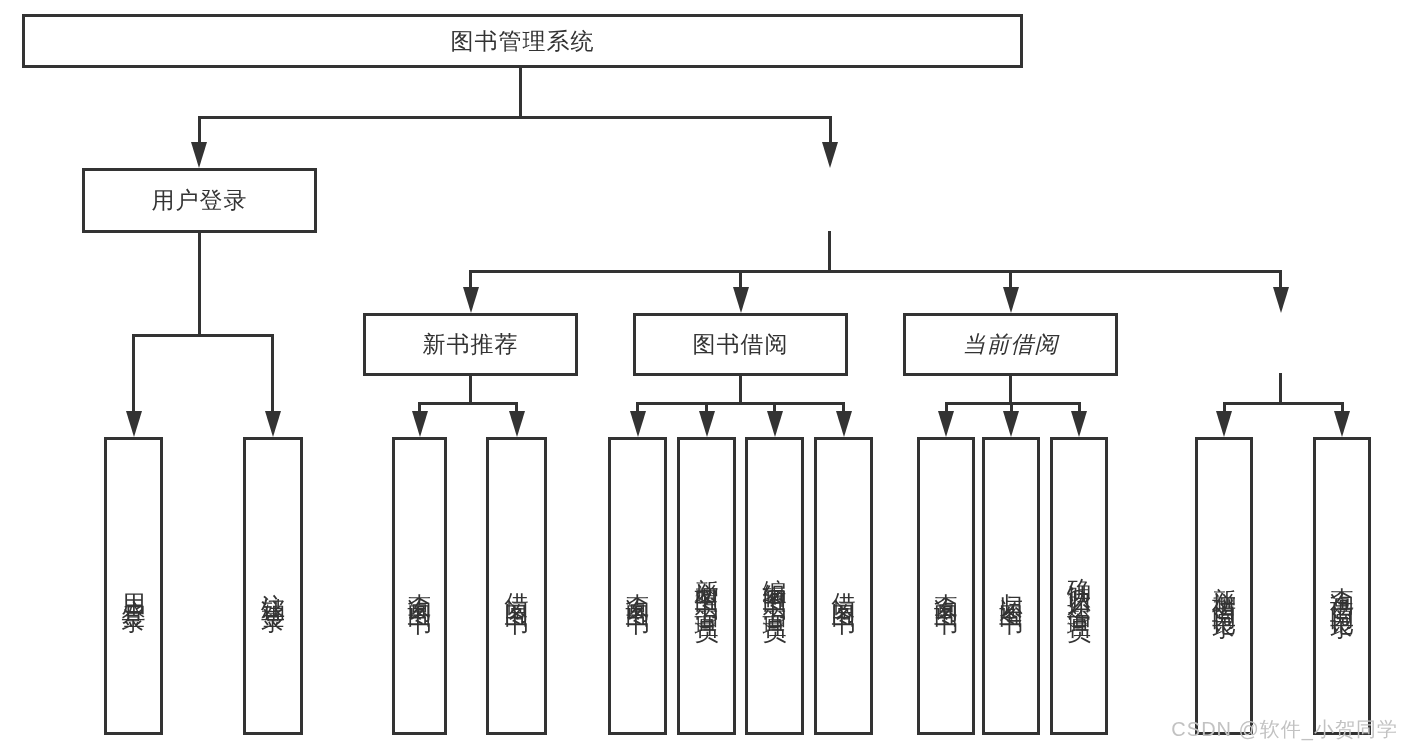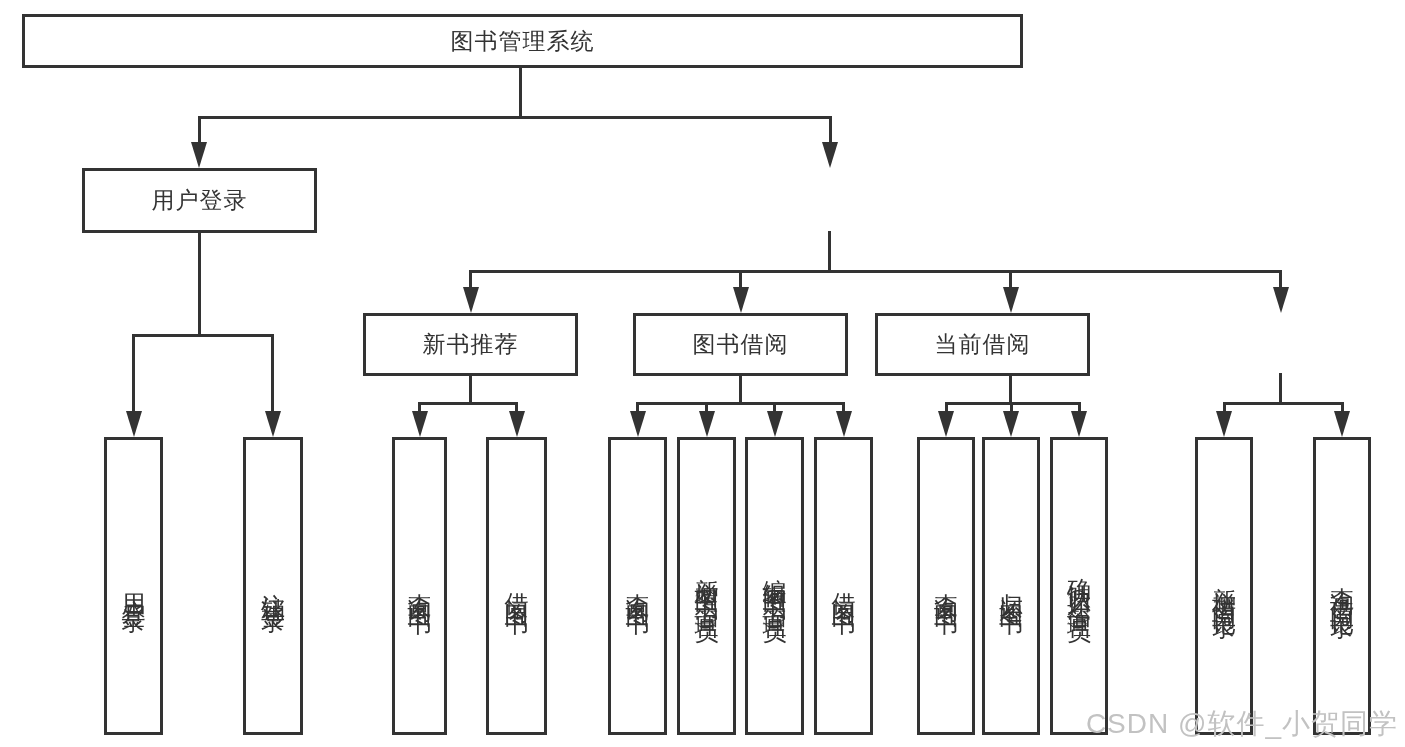--- a/index.html
+++ b/index.html
@@ -47,21 +47,21 @@
     height: 0;
     border-left: 8px solid transparent;
     border-right: 8px solid transparent;
     border-top: 26px solid #333333;
   }
   .watermark {
     position: absolute;
     right: 7px;
     bottom: 4px;
     color: #c2c2c2;
-    font-size: 28px;
+    font-size: 20px;
     letter-spacing: 1px;
     white-space: nowrap;
   }
 </style>
 </head>
 <body>
 
 <div id="stage">
 
   <div class="box" style="left:22px; top:14px; width:1001px; height:54px;">图书管理系统</div>
@@ -88,21 +88,21 @@
   <div class="vline" style="left:739px; top:271px; height:18px;"></div>
   <div class="vline" style="left:1009px; top:271px; height:18px;"></div>
   <div class="vline" style="left:1279px; top:271px; height:18px;"></div>
   <div class="arrow-down" style="left:462.5px; top:287px;"></div>
   <div class="arrow-down" style="left:732.5px; top:287px;"></div>
   <div class="arrow-down" style="left:1002.5px; top:287px;"></div>
   <div class="arrow-down" style="left:1272.5px; top:287px;"></div>
 
   <div class="box" style="left:363px; top:313px; width:215px; height:63px;">新书推荐</div>
   <div class="box" style="left:633px; top:313px; width:215px; height:63px;">图书借阅</div>
-  <div class="box" style="left:875px; top:313px; width:215px; height:63px;">当前借阅</div>
+  <div class="box" style="left:903px; top:313px; width:215px; height:63px;font-style:italic;">当前借阅</div>
 
   <div class="vline" style="left:469px; top:373px; height:31px;"></div>
   <div class="hline" style="left:418px; top:401.5px; width:100px;"></div>
   <div class="vline" style="left:418px; top:402px; height:11px;"></div>
   <div class="vline" style="left:515px; top:402px; height:11px;"></div>
   <div class="arrow-down" style="left:411.5px; top:411px;"></div>
   <div class="arrow-down" style="left:508.5px; top:411px;"></div>
 
   <div class="vline" style="left:739px; top:373px; height:31px;"></div>
   <div class="hline" style="left:636px; top:401.5px; width:209px;"></div>

